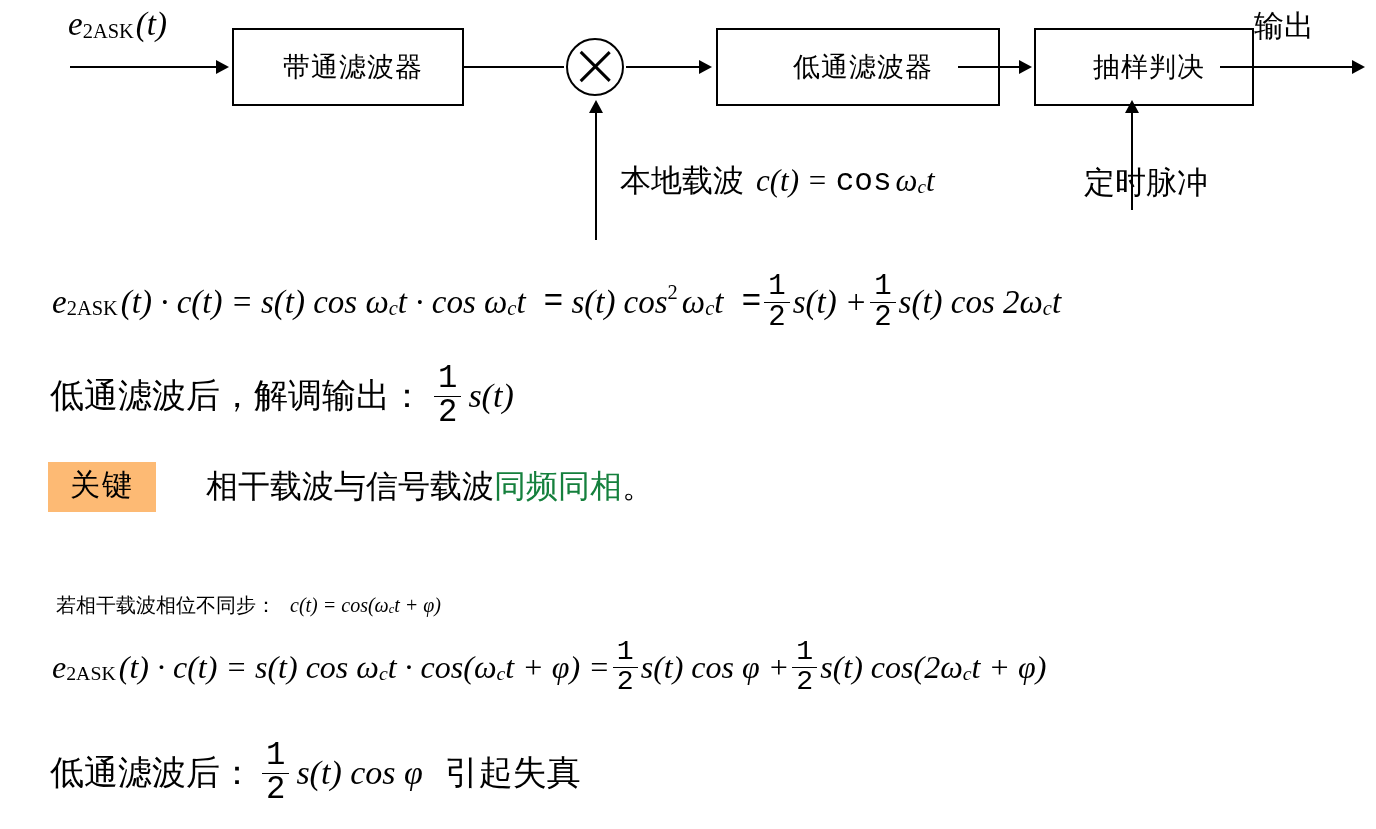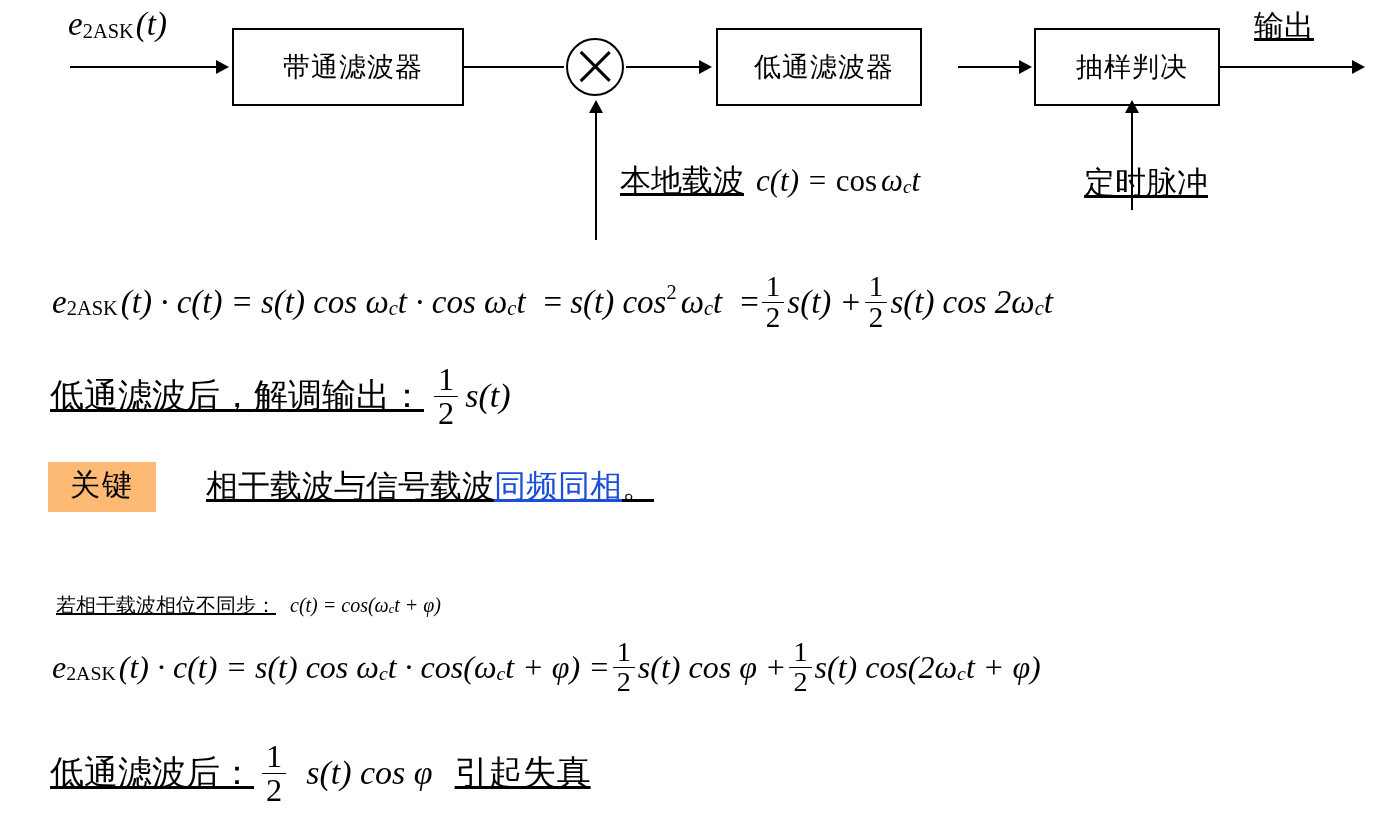--- a/index.html
+++ b/index.html
@@ -18,21 +18,21 @@
 
   
   .mathrow {
     position: absolute;
     display: flex;
     align-items: center;
     white-space: nowrap;
     font-family: "Liberation Serif", serif;
   }
   .it { font-style: italic; }
-  .rm { font-style: normal; }
+  .rm { font-style: normal; font-family: Liberation Mono, monospace; }
   .sub {
     font-size: 0.62em;
     vertical-align: sub;
     position: relative;
     top: 0.32em;
     font-style: normal;
     text-align: center;
   }
   .supsm {
     font-size: 0.62em;
@@ -43,21 +43,20 @@
   }
   .subit {
     font-size: 0.62em;
     position: relative;
     top: 0.32em;
     font-style: italic;
   }
   .cn {
     font-family: "DejaVu Sans", sans-serif;
     font-style: normal;
-    text-decoration: underline;
   }
   .frac {
     display: inline-flex;
     flex-direction: column;
     align-items: center;
     justify-content: center;
     vertical-align: middle;
     font-size: 0.88em;
     line-height: 1.02;
     margin: 0 3px;
@@ -128,21 +127,21 @@
   }
 
   .key-badge {
     position: absolute;
     background: #fdba74;
     font-family: "DejaVu Sans", sans-serif;
     font-size: 30px;
     padding: 3px 22px 6px 22px;
     letter-spacing: 2px;
   }
-  .red { color: #1d4ed8; }
+  .red { color: #15803d; }
 </style>
 </head>
 <body>
 
 <div class="mathrow" style="left:68px; top:6px; font-size:33px;">
   <span class="it">e</span>
     <span class="sub">2ASK</span>
     <span class="it" style="margin-left:2px;">(t)</span>
 </div>
 
@@ -153,28 +152,28 @@
   <span>带通滤波器</span>
 </div>
 
 <div class="wire h" style="left:464px; top:66px; width:100px;"></div>
 
 <div class="mult" style="left:566px; top:38px;"></div>
 
 <div class="wire h" style="left:626px; top:66px; width:75px;"></div>
 <div class="arrow-r" style="left:699px; top:60px;"></div>
 
-<div class="box" style="left:716px; top:28px; width:206px; height:78px;justify-content:center;">
+<div class="box" style="left:716px; top:28px; width:284px; height:78px;justify-content:center;">
   <span>低通滤波器</span>
 </div>
 
 <div class="wire h" style="left:958px; top:66px; width:64px;"></div>
 <div class="arrow-r" style="left:1019px; top:60px;"></div>
 
-<div class="box" style="left:1034px; top:28px; width:186px; height:78px;">
+<div class="box" style="left:1034px; top:28px; width:220px; height:78px;">
   <span>抽样判决</span>
 </div>
 
 <div class="wire h" style="left:1220px; top:66px; width:136px;"></div>
 <div class="arrow-r" style="left:1352px; top:60px;"></div>
 <div class="label-abs cn" style="left:1254px; top:6px; font-size:30px;">输出</div>
 
 <div class="wire v" style="left:595px; top:110px; height:130px;"></div>
 <div class="arrow-u" style="left:589px; top:100px;"></div>
 
@@ -269,15 +268,15 @@
     <span class="subit">c</span>
     <span class="it">t + φ)</span>
 </div>
 
 <div class="mathrow" style="left:50px; top:740px; font-size:34px;">
   <span class="cn">低通滤波后：</span>
   <span class="frac" style="font-size:0.95em; margin-left:8px;">
     <span class="num rm">1</span>
     <span class="den rm">2</span>
   </span>
-  <span class="it" style="margin-left:17px;">s(t) cos φ</span>
+  <span class="it" style="margin-left:4px;">s(t) cos φ</span>
   <span class="cn" style="margin-left:22px;">引起失真</span>
 </div>
 
 </body></html>

